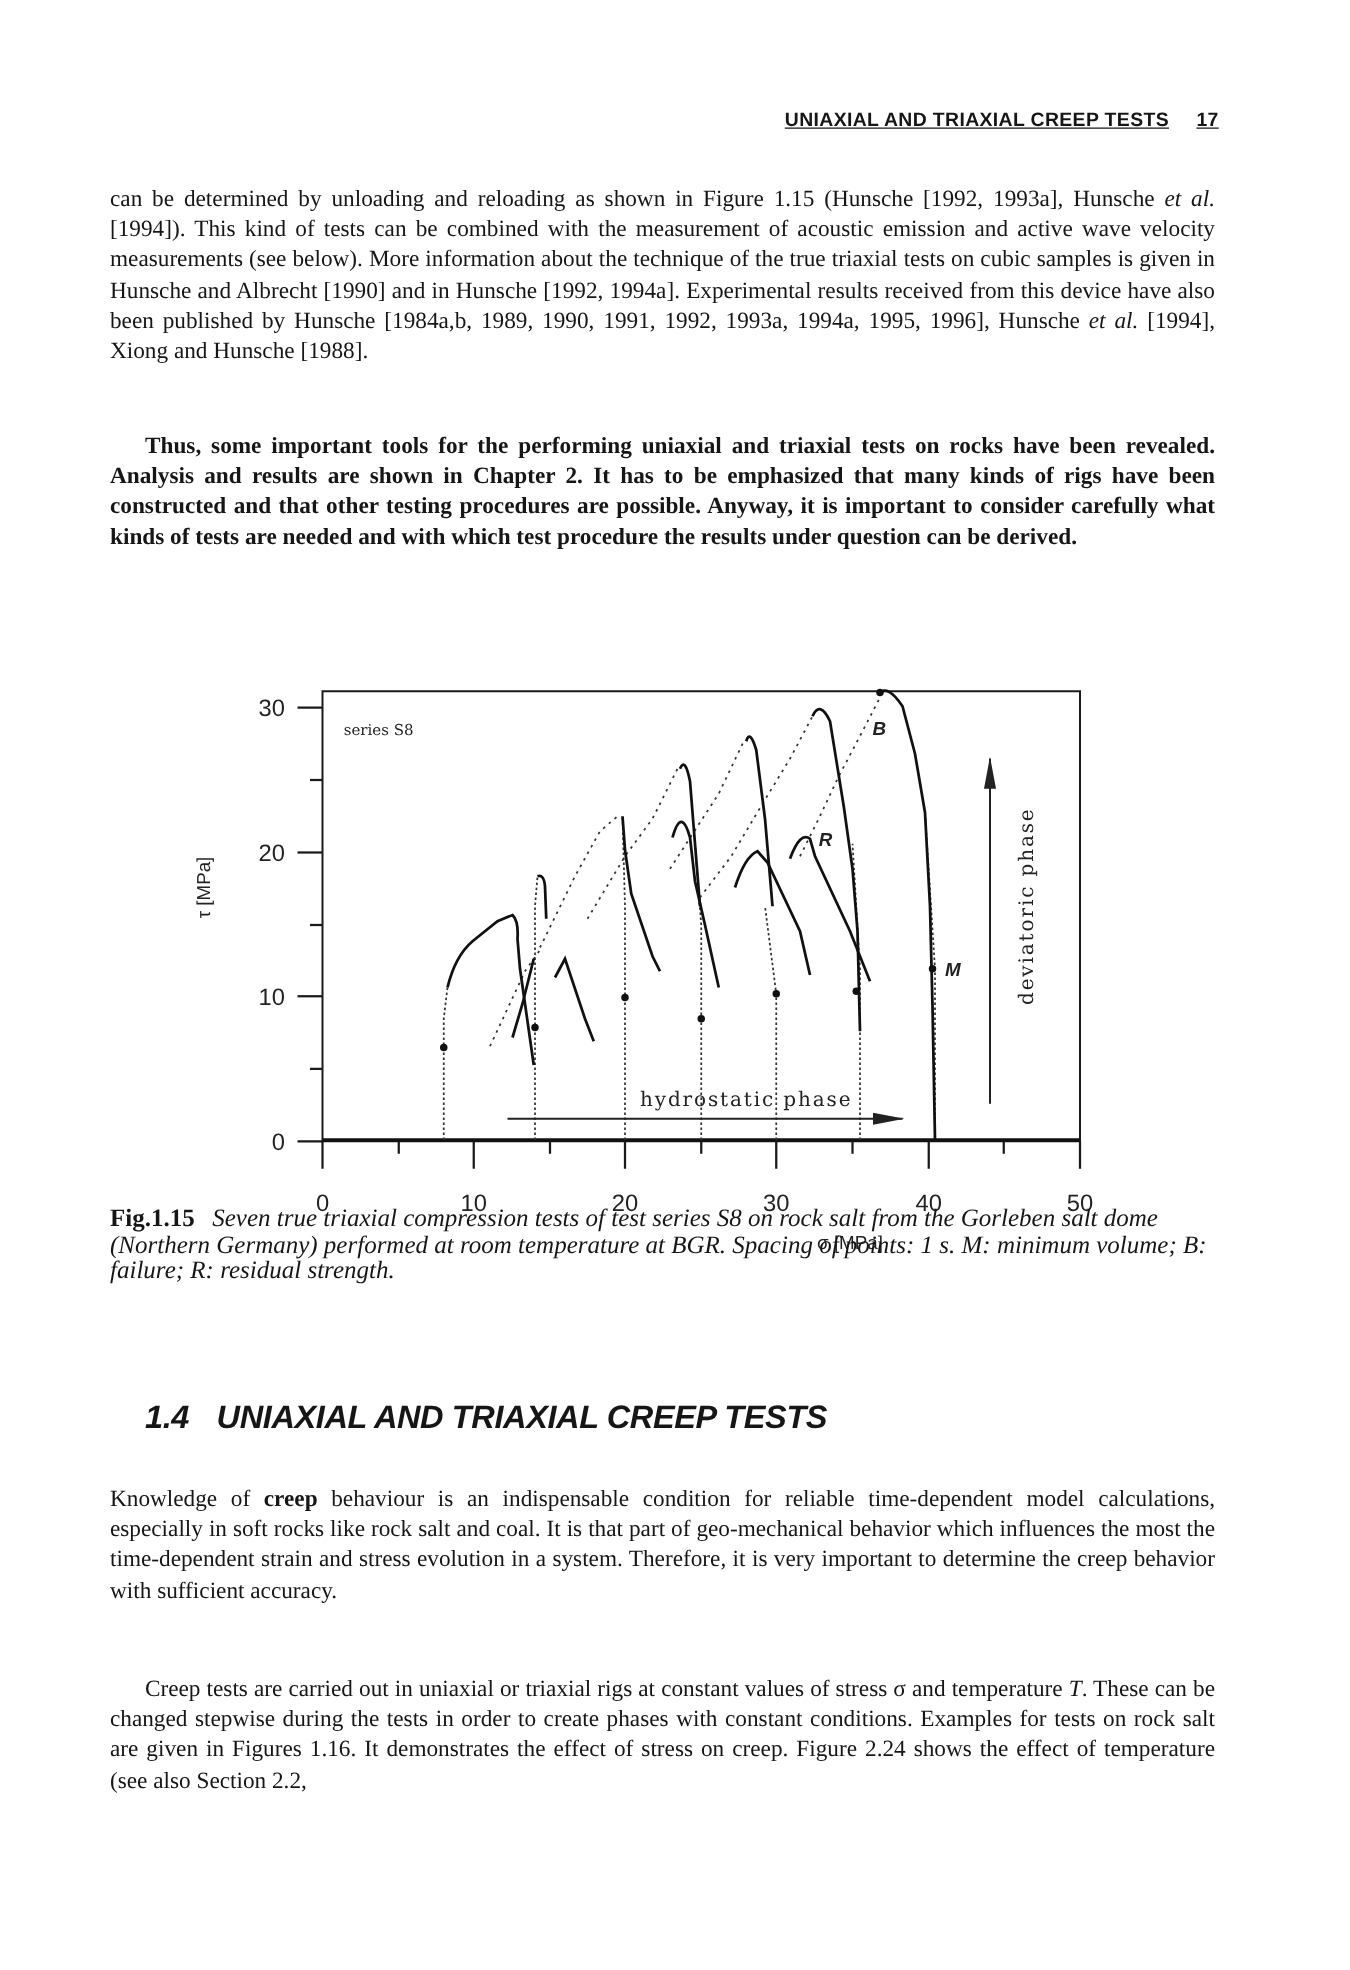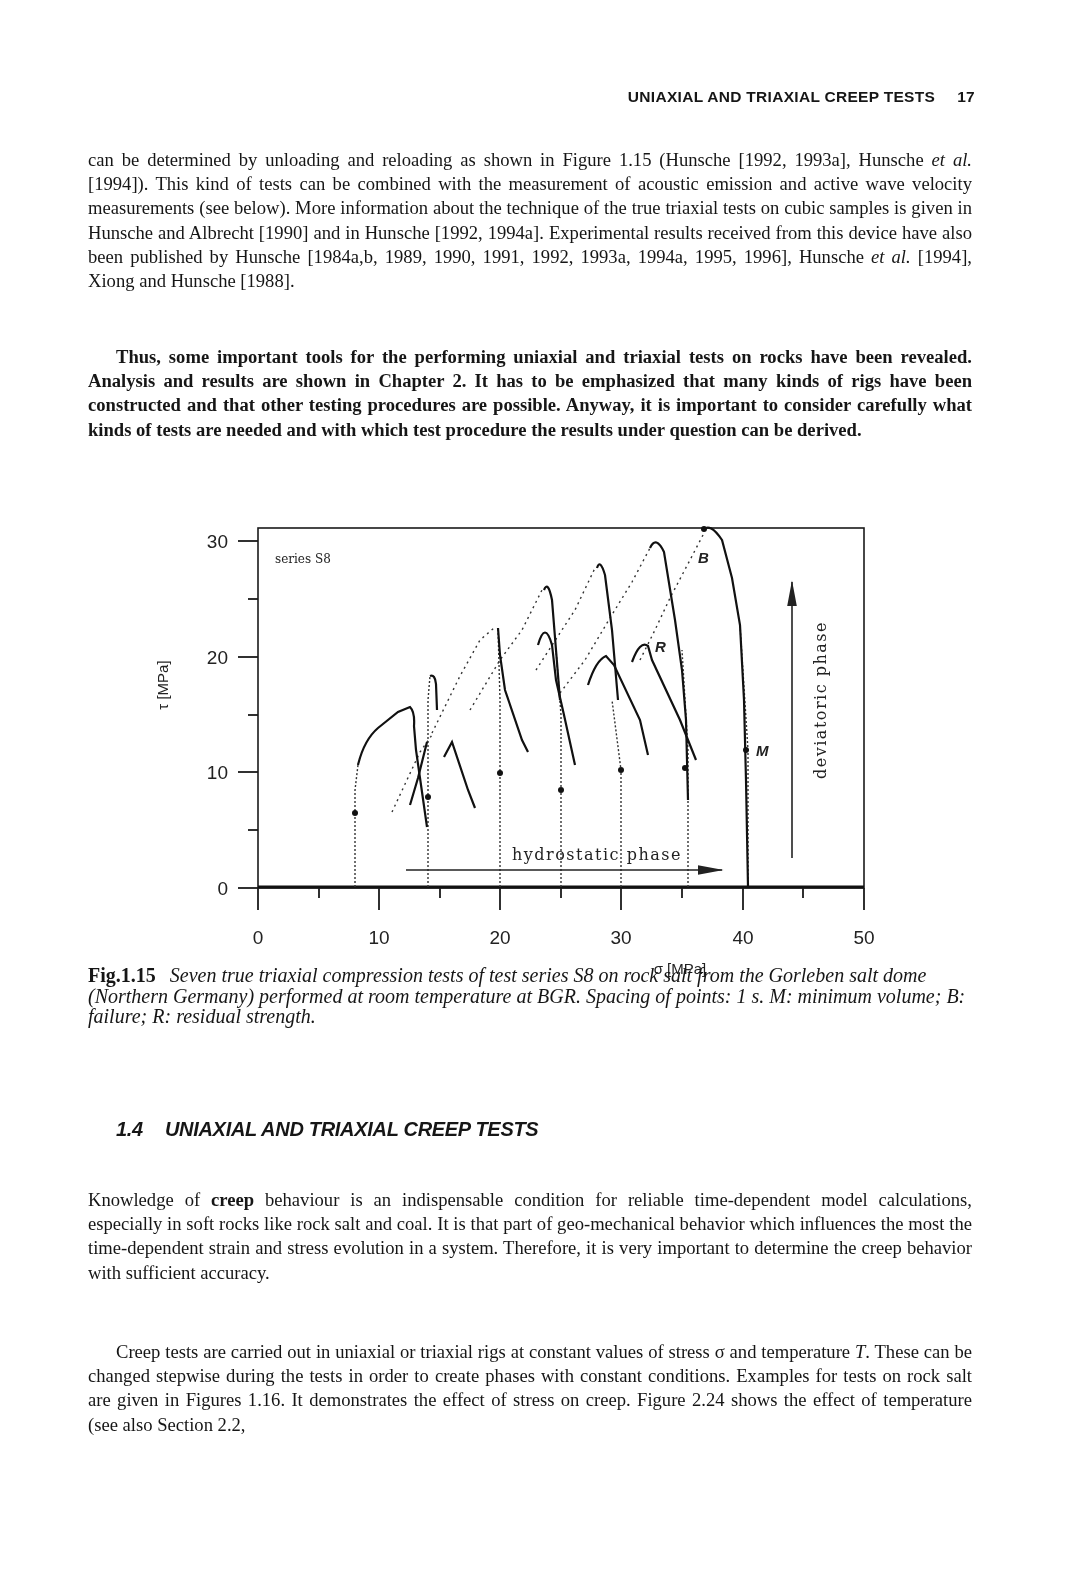--- a/index.html
+++ b/index.html
@@ -1,28 +1,28 @@
 <!DOCTYPE html>
 <html><head>
 <meta charset="utf-8">
 <style>
   html, body { margin:0; padding:0; background:#ffffff; }
   body { width:1080px; height:1576px; position:relative; overflow:hidden; color:#161616; }
-  .running-head { position:absolute; top:88px; left:0; width:975px; text-align:right; font-family:"Liberation Sans", sans-serif; font-weight:bold; font-size:15.5px; letter-spacing:0.3px; }
+  .running-head { position:absolute; top:88px; left:0; width:975px; text-align:right; font-family:"Liberation Sans", sans-serif; font-weight:bold; font-size:15.5px; letter-spacing:0.3px;text-decoration:underline; }
   .running-head .pgnum { margin-left:22px; }
   .para { position:absolute; left:88px; width:884px; font-family:"Liberation Serif", serif; font-size:18.6px; line-height:24.2px; text-align:justify; }
   .para.indent { text-indent:28px; }
   .para i { font-style:italic; }
   #p1 { top:148px; }
   #p2 { top:345px;font-weight:bold; }
-  #fig { position:absolute; left:140px; top:515px; width:780px; height:470px; }
+  #fig { position:absolute; left:140px; top:540px; width:780px; height:470px; }
   #fig svg { position:absolute; left:0; top:0; }
   .caption { position:absolute; left:88px; top:965px; width:884px; font-family:Liberation Serif, serif; font-size:20px; line-height:20.5px; font-style:italic; }
   .caption b { font-style:normal; font-weight:bold; margin-right:14px; }
-  .section-head { position:absolute; left:116px; top:1118px; font-family:"Liberation Sans", sans-serif; font-weight:bold; font-style:italic; font-size:20px; letter-spacing:-0.3px; }
+  .section-head { position:absolute; left:116px; top:1118px; font-family:"Liberation Sans", sans-serif; font-weight:bold; font-style:italic; font-size:26px; letter-spacing:-0.3px; }
   .section-head .num { margin-right:22px; }
   #p3 { top:1188px; }
   #p4 { top:1340px; }
   .nb { font-weight:bold; }
 </style>
 </head>
 <body>
 
 <div class="running-head"><span>UNIAXIAL AND TRIAXIAL CREEP TESTS</span><span class="pgnum">17</span></div>
 

